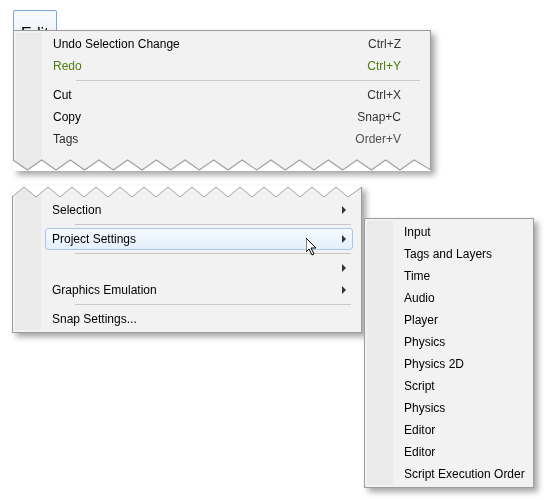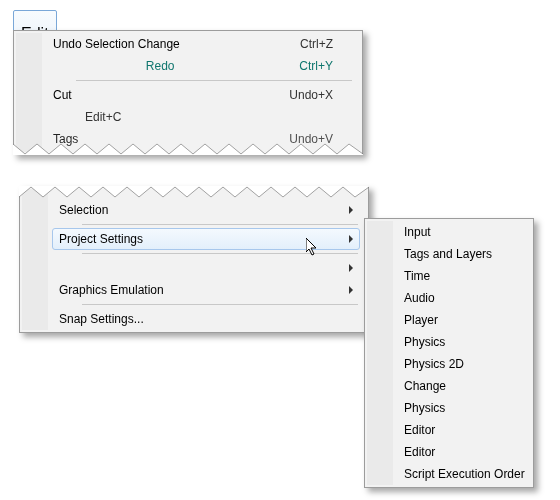--- a/index.html
+++ b/index.html
@@ -49,23 +49,23 @@
     display: flex;
     align-items: center;
     height: 22px;
     padding: 0 20px 0 6px;
     border: 1px solid transparent;
     border-radius: 3px;
     cursor: default;
     white-space: nowrap;
   }
   .item .label { flex: 1 1 auto; }
-  .item .shortcut { color: #333; margin-left: 32px; }
+  .item .shortcut { color: #333; margin-left: 40px; }
   .item.disabled .label,
-  .item.disabled .shortcut { color: #0f766e; text-align: center; }
+  .item.disabled .shortcut { color: #4d7c0f; }
   .item.highlight {
     background: linear-gradient(#f4f9fe, #e3effb);
     border-color: #a7c7ec;
   }
   .arrow {
     position: absolute;
     right: 6px;
     top: 50%;
     margin-top: -4px;
     width: 0; height: 0;
@@ -86,25 +86,25 @@
     height: 14px;
     pointer-events: none;
   }
   .torn-bottom { bottom: -1px; }
   .torn-top { top: -1px; }
   .torn-bottom svg, .torn-top svg { display:block; width:100%; height:100%; }
 
   .menu-top {
     left: 13px;
     top: 30px;
-    width: 350px;
-    padding-bottom: 4px;
+    width: 418px;
+    padding-bottom: 20px;
   }
   .menu-mid {
-    left: 19px;
+    left: 12px;
     top: 186px;
     width: 350px;
     padding-top: 12px;
   }
   .menu-sub {
     left: 364px;
     top: 218px;
     width: 170px;
   }
 
@@ -129,28 +129,29 @@
       <span class="label">Undo Selection Change</span>
       <span class="shortcut">Ctrl+Z</span>
     </div>
     <div class="item disabled">
       <span class="label">Redo</span>
       <span class="shortcut">Ctrl+Y</span>
     </div>
     <div class="sep"></div>
     <div class="item">
       <span class="label">Cut</span>
-      <span class="shortcut">Undo+X</span>
-    </div>
-    <div class="item">
-      <span class="shortcut">Edit+C</span>
+      <span class="shortcut">Ctrl+X</span>
+    </div>
+    <div class="item">
+      <span class="label">Copy</span>
+      <span class="shortcut">Snap+C</span>
     </div>
     <div class="item" style="opacity:.85">
       <span class="label">Tags</span>
-      <span class="shortcut">Undo+V</span>
+      <span class="shortcut">Order+V</span>
     </div>
   </div>
   <div class="torn-bottom">
     <svg viewBox="0 0 350 14" preserveAspectRatio="none">
       <polygon fill="#ffffff" points="0,14 0,3 12,13 24,3 36,13 48,3 60,13 72,3 84,13 96,3 108,13 120,3 132,13 144,3 156,13 168,3 180,13 192,3 204,13 216,3 228,13 240,3 252,13 264,3 276,13 288,3 300,13 312,3 324,13 336,3 350,13 350,14"></polygon>
       <polyline fill="none" stroke="rgba(0,0,0,0.35)" stroke-width="1" points="0,3 12,13 24,3 36,13 48,3 60,13 72,3 84,13 96,3 108,13 120,3 132,13 144,3 156,13 168,3 180,13 192,3 204,13 216,3 228,13 240,3 252,13 264,3 276,13 288,3 300,13 312,3 324,13 336,3 350,13"></polyline>
     </svg>
   </div>
 </div>
 
@@ -205,21 +206,21 @@
     <div class="item">
         <span class="label">Player</span>
       </div>
     <div class="item">
         <span class="label">Physics</span>
       </div>
     <div class="item">
         <span class="label">Physics 2D</span>
       </div>
     <div class="item">
-        <span class="label">Change</span>
+        <span class="label">Script</span>
       </div>
     <div class="item">
         <span class="label">Physics</span>
       </div>
     <div class="item">
         <span class="label">Editor</span>
       </div>
     <div class="item">
         <span class="label">Editor</span>
       </div>

